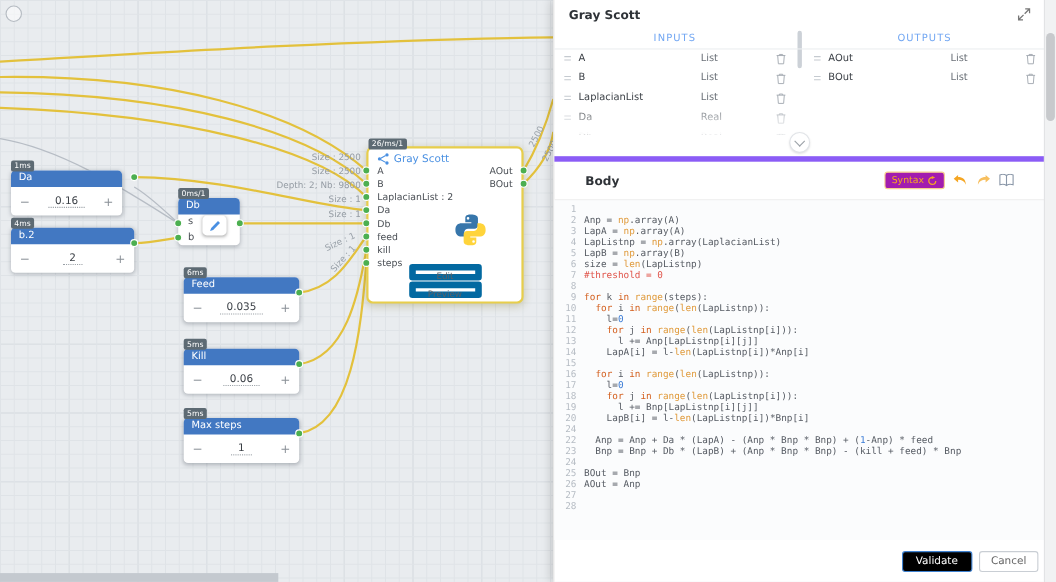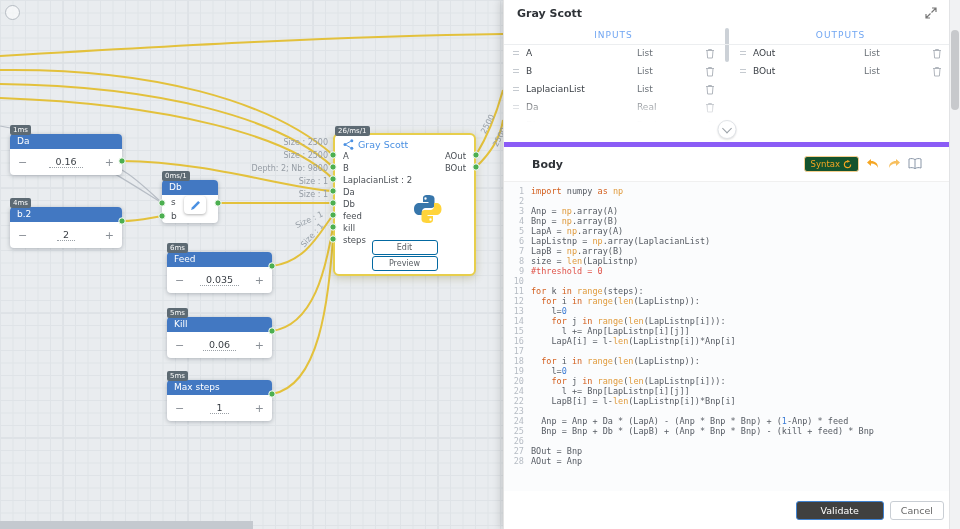--- a/index.html
+++ b/index.html
@@ -40,21 +40,21 @@
   .gsnode{position:absolute;left:333px;top:133px;width:143px;height:143px;background:#fff;
     border:2px solid #e7ce4b;border-radius:6px;box-shadow:0 2px 8px rgba(120,110,30,.3);
     z-index:2;box-sizing:border-box}
   .gshead{position:absolute;left:8px;top:4px;display:flex;align-items:center;gap:4px;
     color:#4a90e2;font-size:9.5px}
   .gs-in{position:absolute;left:8px;top:15px}
   .gs-out{position:absolute;right:8px;top:15px;text-align:right}
   .gs-port-label{height:12px;line-height:12px;font-size:8.5px;color:#4a4f55;white-space:nowrap}
   .pylogo{position:absolute;right:30px;top:58px;width:32px;height:32px}
   .gsbtn{position:absolute;left:50%;transform:translateX(-50%);width:66px;height:15px;background:#fff;
-    border:1px solid #0369a1;border-radius:3px;font-size:8px;color:#5a6066;line-height:11px;
+    border:6px solid #0369a1;border-radius:3px;font-size:8px;color:#5a6066;line-height:11px;
     text-align:center;padding:0;cursor:pointer;font-family:inherit}
   .gsbtn.edit{top:105px}.gsbtn.preview{top:121px}
 
   .anno{position:absolute;left:196px;top:136px;width:132px;z-index:3;text-align:right;
     font-size:8px;color:#959ca4}
   .anno div{height:13px;line-height:13px;white-space:nowrap}
   .rlabel{position:absolute;font-size:8px;color:#98a0a8;z-index:3;transform-origin:left top;white-space:nowrap}
 
   .hscroll{position:absolute;left:0;top:521px;width:253px;height:8px;background:#c4c9cf;z-index:5}
 
@@ -84,37 +84,37 @@
   .collapse{position:absolute;left:50%;top:94px;transform:translateX(-50%);width:17px;height:17px;
     border-radius:50%;background:#fff;border:1px solid #e1e4e8;box-shadow:0 1px 2px rgba(0,0,0,.12);
     display:flex;align-items:center;justify-content:center;z-index:2;cursor:pointer}
   .chev{width:6px;height:6px;border-right:1.5px solid #9aa0a6;border-bottom:1.5px solid #9aa0a6;
     transform:rotate(45deg);margin-top:-3px}
 
   .bodyhead{height:34px;display:flex;align-items:center;padding:0 28px;flex:none}
   .body-title{font-size:11px;font-weight:bold;color:#2f3338}
   .bctrl{margin-left:auto;display:flex;align-items:center;gap:7px}
   .syntaxbtn{display:inline-flex;align-items:center;gap:3px;border:1px solid #f6cf8f;color:#f5a623;
-    background:#14532d;border-radius:3px;font-size:8.5px;padding:2px 6px;font-family:inherit;cursor:pointer}
+    background:#a21caf;border-radius:3px;font-size:8.5px;padding:2px 6px;font-family:inherit;cursor:pointer}
   .iconbtn{background:none;border:none;padding:0;line-height:0;cursor:pointer}
 
   .code{flex:1;display:flex;background:#fbfcfd;border-top:1px solid #f0f0f0;overflow:hidden;
     font-family:"DejaVu Sans Mono","Liberation Mono",monospace;font-size:8.5px;line-height:10px;padding-top:4px}
   .gutter{width:20px;flex:none;padding-right:7px}
   .ln{height:10px;text-align:right;color:#b6bcc4}
   .code-lines{flex:1;overflow:hidden}
   .cl{height:10px;white-space:pre;color:#565b63}
   .tk-k{color:#d35f1e}
   .tk-c{color:#e0544a}
   .tk-n{color:#3a7bd5}
   .tk-f{color:#e09b3d}
 
   .pfoot{height:38px;flex:none;display:flex;justify-content:flex-end;align-items:center;gap:6px;padding:0 6px}
-  .btn-validate{background:#404040;color:#fff;border:1px solid #3f82d1;border-radius:3px;
-    font-size:9.5px;padding:3px 24px;font-family:inherit;cursor:pointer}
+  .btn-validate{background:#000000;color:#fff;border:1px solid #3f82d1;border-radius:3px;
+    font-size:9.5px;padding:3px 12px;font-family:inherit;cursor:pointer}
   .btn-cancel{background:#fff;border:1px solid #c9ced4;color:#666;border-radius:3px;
     font-size:9.5px;padding:3px 10px;font-family:inherit;cursor:pointer}
 
   .pagescroll{position:absolute;right:0;top:0;width:10px;height:529px;background:#f1f2f3;
     border-left:1px solid #e2e3e5;z-index:10}
   .pagescroll .thumb{position:absolute;left:1px;top:30px;width:8px;height:80px;background:#c7c9cc;border-radius:4px}
 </style>
 </head>
 <body>
 
@@ -132,21 +132,21 @@
     <path class="wire" d="M218,203 C265,203 300,203 333,203"></path>
     <path class="wire" d="M272,266 C306,262 320,232 333,215"></path>
     <path class="wire" d="M272,331 C314,325 326,268 333,227"></path>
     <path class="wire" d="M272,394 C320,386 328,300 333,239"></path>
     <path class="wire-gray" d="M122,170 C136,178 150,192 162,203"></path>
     <path class="wire-gray" d="M0,126 C60,136 122,178 162,203"></path>
   </svg>
 
   <div class="canvasbtn"></div>
 
-  <div class="node" style="left:10px;top:134px;width:112px">
+  <div class="node" style="left:10px;top:155px;width:101px">
     <div class="badge">1ms</div>
     <div class="nhead">Da</div>
     <div class="nbody">
       <span class="step">−</span>
       <span class="nval">0.16</span>
       <span class="step">+</span>
     </div>
   </div>
 
   <div class="node" style="left:10px;top:207px;width:112px">
@@ -462,24 +462,22 @@
         <div class="ln">24</div>
         <div class="ln">22</div>
         <div class="ln">23</div>
         <div class="ln">24</div>
         <div class="ln">25</div>
         <div class="ln">26</div>
         <div class="ln">27</div>
         <div class="ln">28</div>
       </div>
     <div class="code-lines">
-        <div class="cl"><span class="tk-k">import</span> numpy <span class="tk-k">as</span> <span class="tk-f">np</span></div>
         <div class="cl">&nbsp;</div>
         <div class="cl">Anp = <span class="tk-f">np</span>.array(A)</div>
-        <div class="cl">Bnp = <span class="tk-f">np</span>.array(B)</div>
         <div class="cl">LapA = <span class="tk-f">np</span>.array(A)</div>
         <div class="cl">LapListnp = <span class="tk-f">np</span>.array(LaplacianList)</div>
         <div class="cl">LapB = <span class="tk-f">np</span>.array(B)</div>
         <div class="cl">size = <span class="tk-f">len</span>(LapListnp)</div>
         <div class="cl"><span class="tk-c">#threshold = 0</span></div>
         <div class="cl">&nbsp;</div>
         <div class="cl"><span class="tk-k">for</span> k <span class="tk-k">in</span> <span class="tk-f">range</span>(steps):</div>
         <div class="cl">  <span class="tk-k">for</span> i <span class="tk-k">in</span> <span class="tk-f">range</span>(<span class="tk-f">len</span>(LapListnp)):</div>
         <div class="cl">    l=<span class="tk-n">0</span></div>
         <div class="cl">    <span class="tk-k">for</span> j <span class="tk-k">in</span> <span class="tk-f">range</span>(<span class="tk-f">len</span>(LapListnp[i])):</div>

